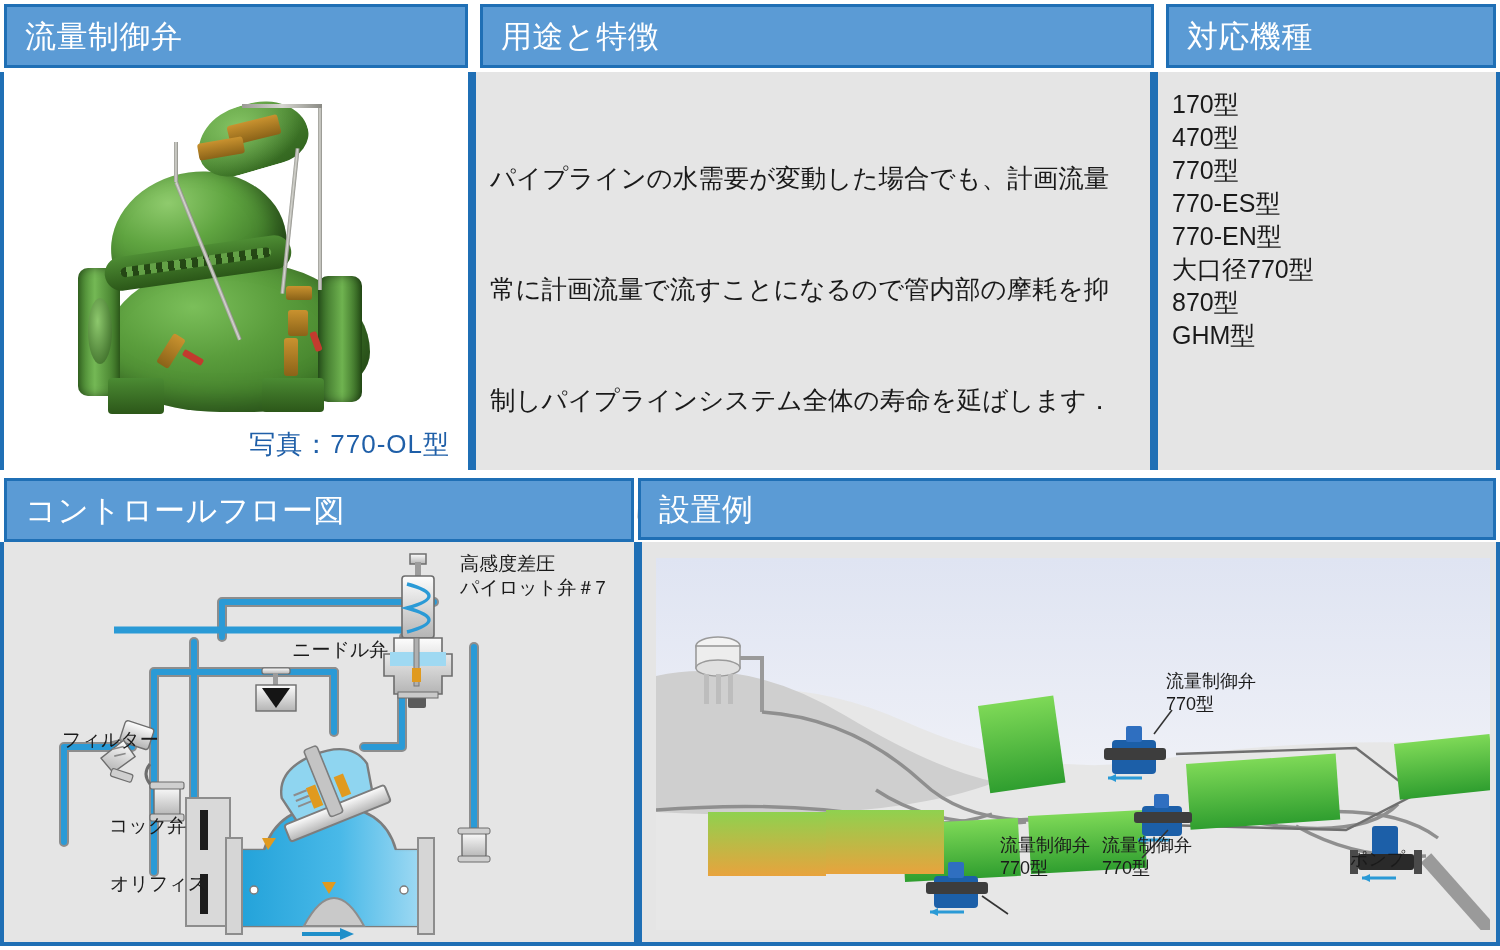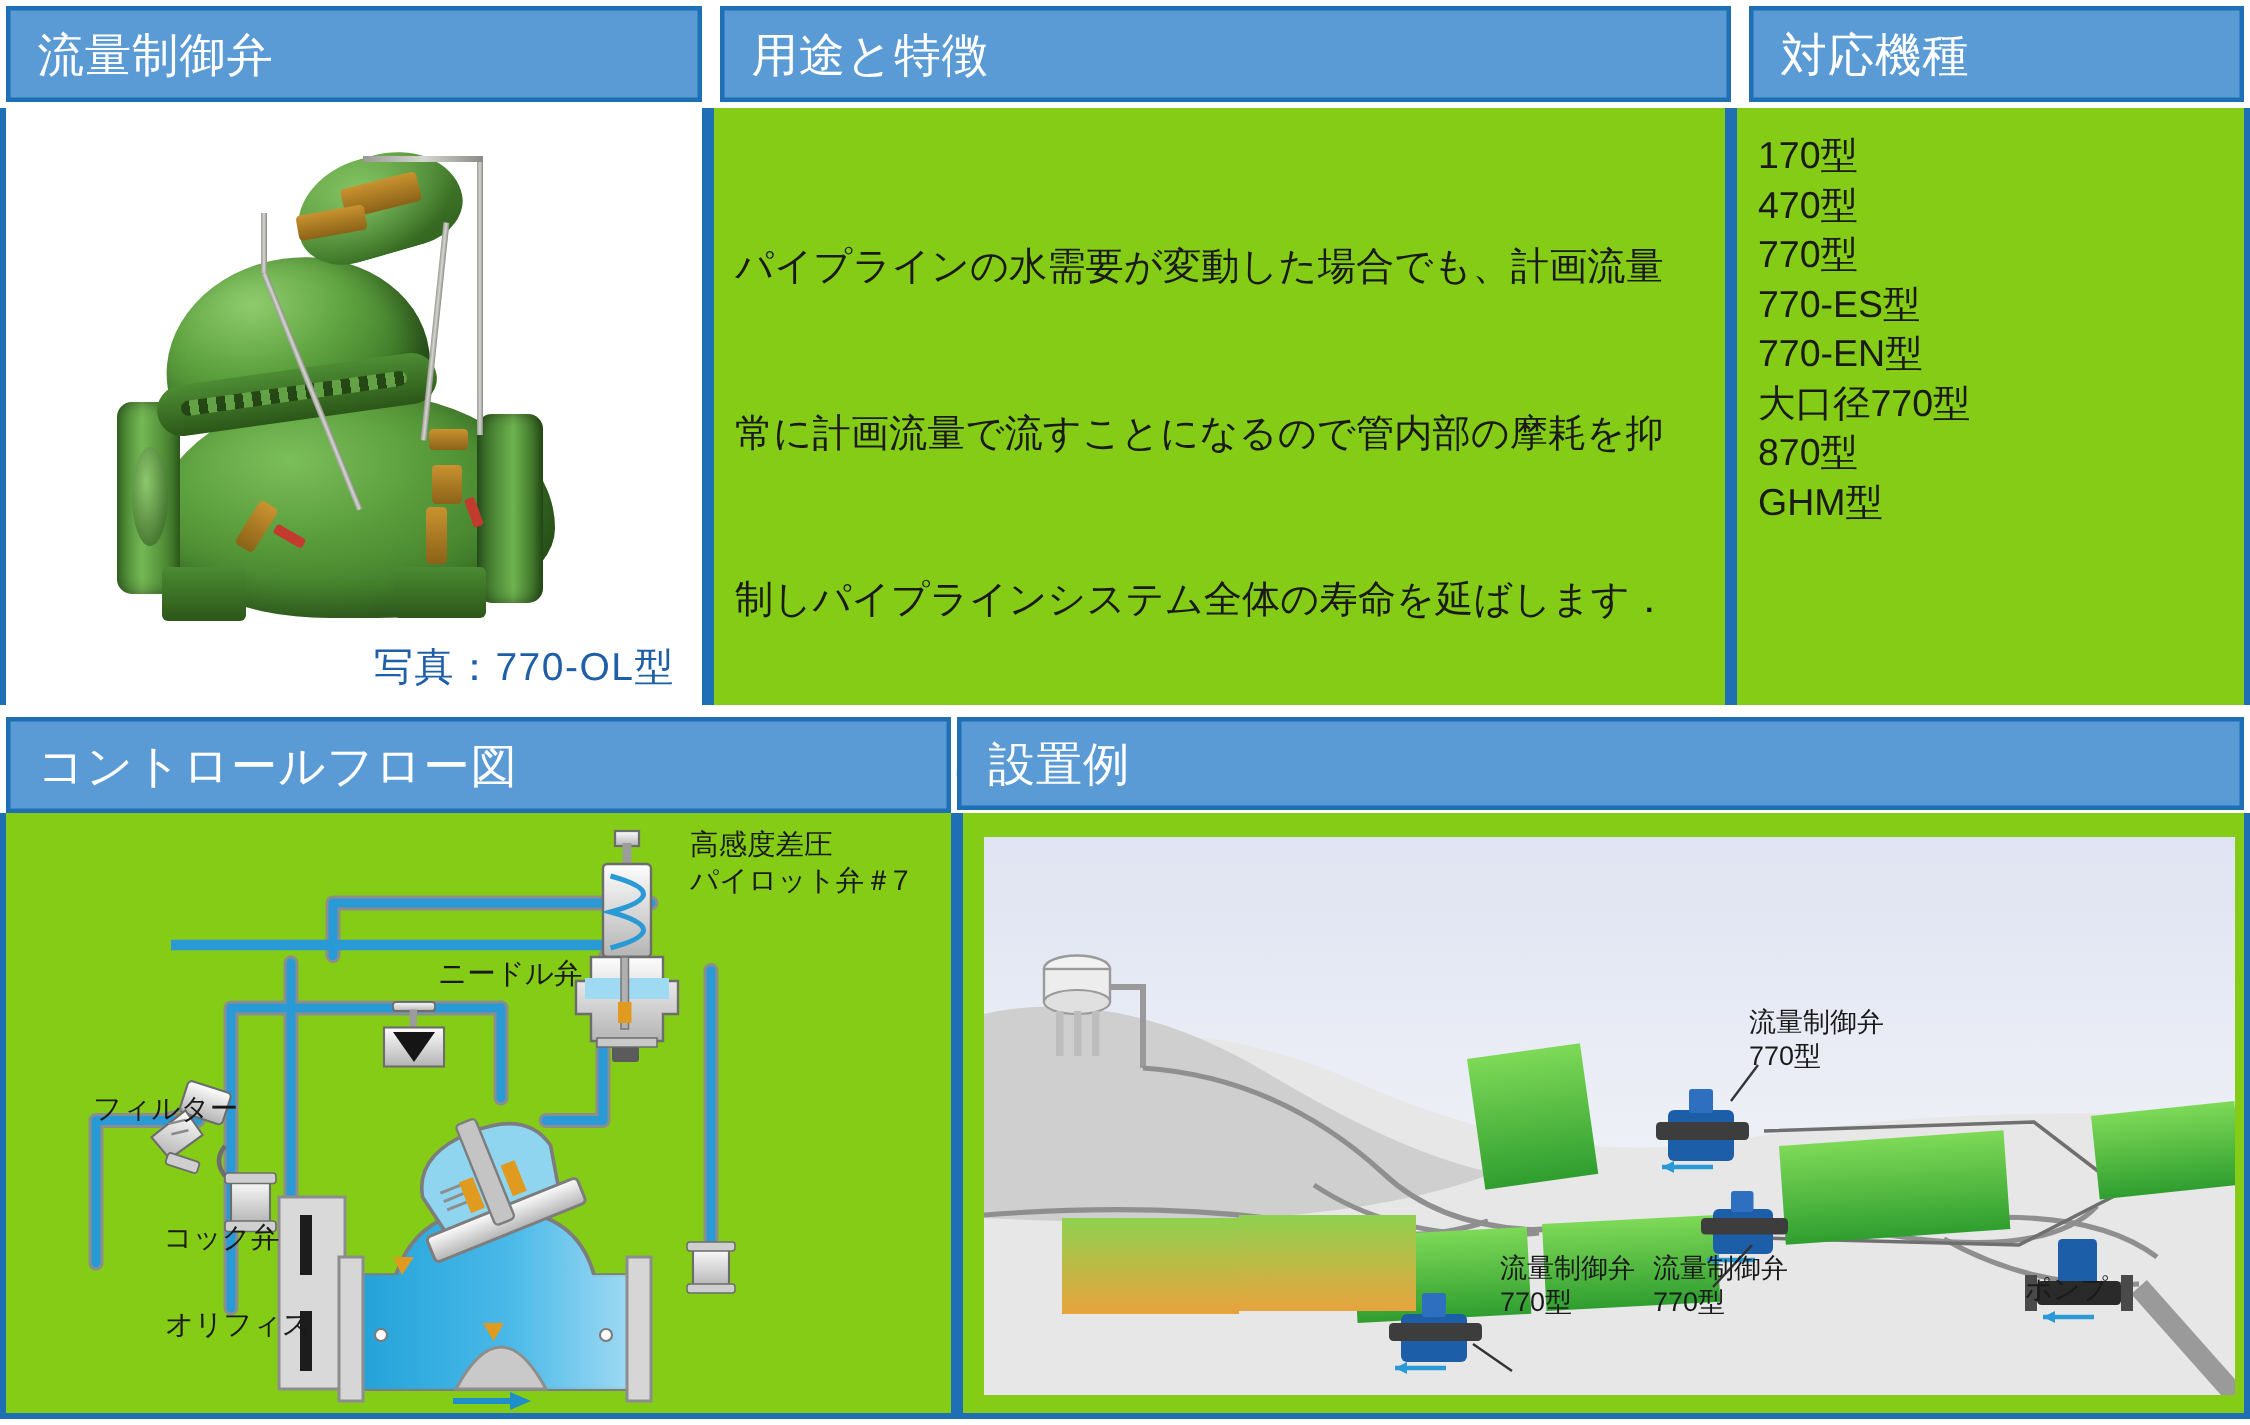--- a/index.html
+++ b/index.html
@@ -22,21 +22,21 @@
   }
   .hdr .htxt{
     font-size:31px;
     letter-spacing:.5px;
     padding-left:18px;
     line-height:1;
     font-weight:400;
   }
   .cell{
     position:absolute;
-    background:#84cc16;
+    background:#e5e5e5;
     box-sizing:border-box;
     border-left:4px solid #1f6fb5;
     border-right:4px solid #1f6fb5;
   }
   .cell.rowbottom{border-bottom:4px solid #1f6fb5;}
 
   
   #hdr-valve{left:4px;top:4px;width:464px;height:64px;}
   #hdr-use{left:480px;top:4px;width:674px;height:64px;font-family:Liberation Serif, serif;}
   #hdr-models{left:1166px;top:4px;width:330px;height:64px;}

